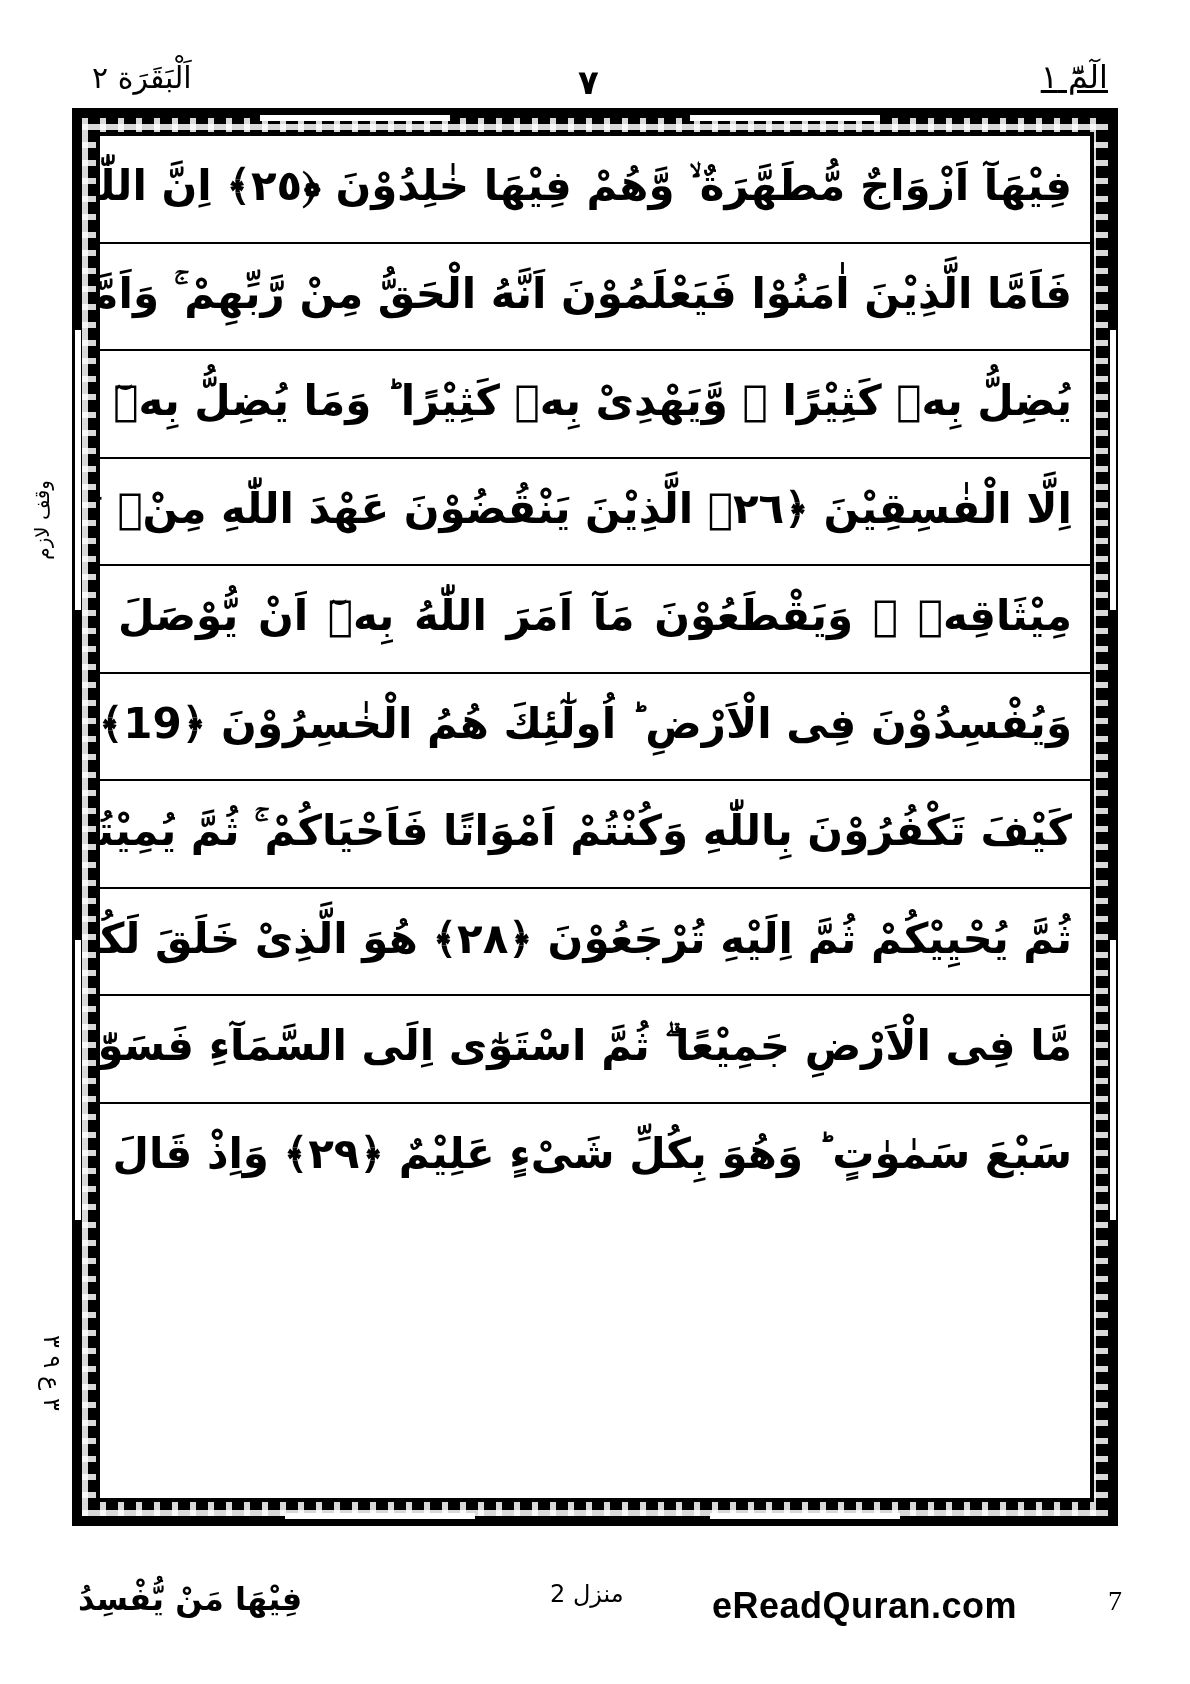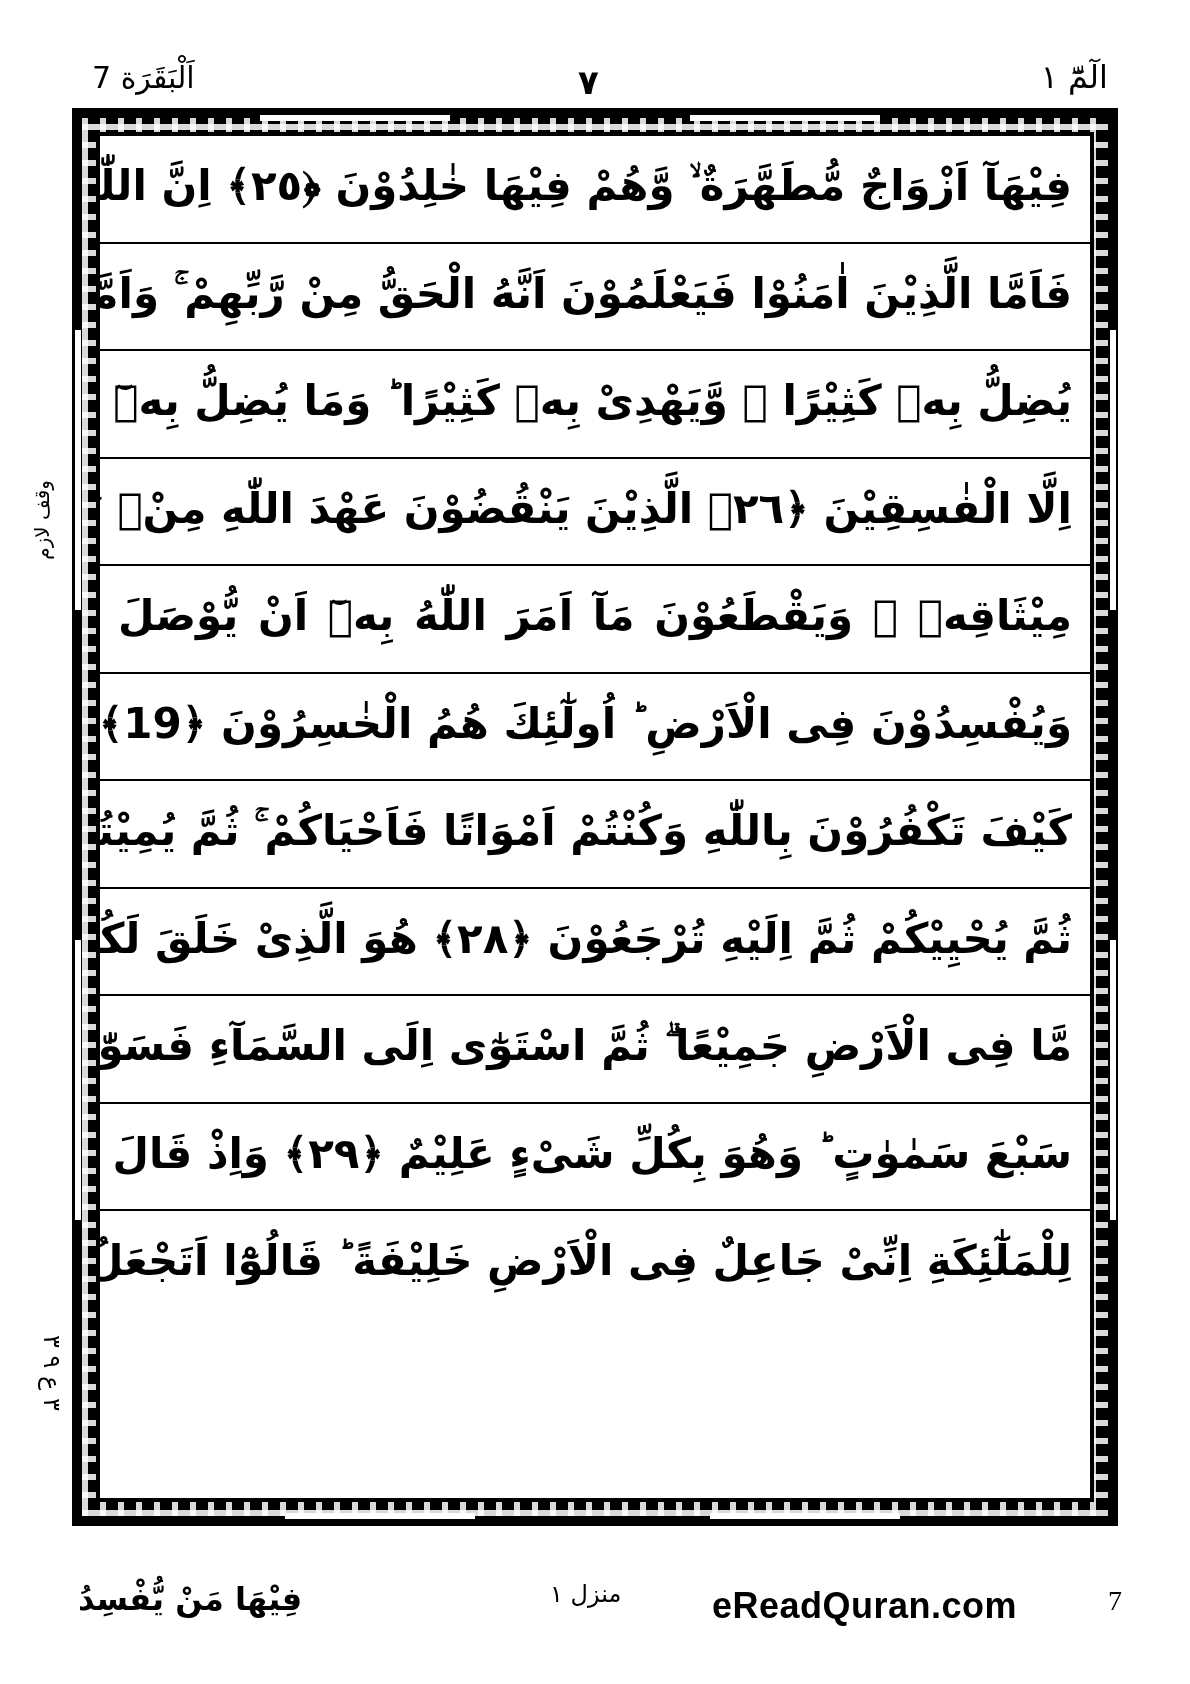--- a/index.html
+++ b/index.html
@@ -1,20 +1,20 @@
 <!DOCTYPE html>
 <html><head>
 <meta charset="utf-8">
 <style>
   html, body { margin: 0; padding: 0; background: #ffffff; }
   body { width: 1190px; height: 1684px; position: relative; overflow: hidden; font-family: "DejaVu Sans", sans-serif; color: #000; }
 
   .hdr-left { position: absolute; left: 92px; top: 60px; font-size: 30px; direction: rtl; }
   .hdr-center { position: absolute; left: 578px; top: 62px; font-size: 34px; font-weight: bold; }
-  .hdr-right { position: absolute; right: 82px; top: 58px; font-size: 32px; direction: rtl; }
+  .hdr-right { position: absolute; right: 82px; top: 58px; font-size: 32px; direction: rtl; text-decoration: underline; }
 
   
   .frame-outer { position: absolute; left: 72px; top: 108px; width: 1046px; height: 1418px; background: #000; }
   .frame-band { position: absolute; left: 82px; top: 118px; width: 1026px; height: 1398px; background: #000;
     background-image:
       repeating-linear-gradient(90deg, rgba(255,255,255,0.85) 0 6px, transparent 6px 18px),
       repeating-linear-gradient(0deg, rgba(255,255,255,0.85) 0 6px, transparent 6px 18px);
   }
   .frame-inner-border { position: absolute; left: 96px; top: 132px; width: 998px; height: 1370px; background: #000; }
   .text-area { position: absolute; left: 100px; top: 136px; width: 990px; height: 1362px; background: #fff; }
@@ -40,21 +40,21 @@
   .side-num { position: absolute; left: 38px; top: 1335px; font-size: 24px; writing-mode: vertical-rl; }
 
   .foot-catch { position: absolute; left: 78px; top: 1580px; font-size: 32px; font-weight: bold; direction: rtl; text-align: right; }
   .foot-manzil { position: absolute; left: 550px; top: 1580px; font-size: 24px; direction: rtl; }
   .foot-site { position: absolute; left: 712px; top: 1585px; font-family: "Liberation Sans", sans-serif; font-weight: bold; font-size: 36px; letter-spacing: 0.5px; }
   .foot-page { position: absolute; left: 1108px; top: 1585px; font-family: "Liberation Serif", serif; font-size: 28px; }
 </style>
 </head>
 <body>
 
-<div class="hdr-left">اَلْبَقَرَة 7</div>
+<div class="hdr-left">اَلْبَقَرَة ٢</div>
 <div class="hdr-center">٧</div>
 <div class="hdr-right">الٓمّٓ ١</div>
 
 <div class="frame-outer"></div>
 <div class="frame-band"></div>
 <div class="bar top1"></div>
 <div class="bar top2"></div>
 <div class="bar bot1"></div>
 <div class="bar bot2"></div>
 <div class="bar l1"></div>
@@ -68,22 +68,21 @@
   <div class="line">فِيْهَآ اَزْوَاجٌ مُّطَهَّرَةٌ ۙ وَّهُمْ فِيْهَا خٰلِدُوْنَ ﴿٢٥﴾ اِنَّ اللّٰهَ</div>
   <div class="line">فَاَمَّا الَّذِيْنَ اٰمَنُوْا فَيَعْلَمُوْنَ اَنَّهُ الْحَقُّ مِنْ رَّبِّهِمْ ۚ وَاَمَّا</div>
   <div class="line">يُضِلُّ بِهٖ كَثِيْرًا ۙ وَّيَهْدِىْ بِهٖ كَثِيْرًا ؕ وَمَا يُضِلُّ بِهٖٓ</div>
   <div class="line">اِلَّا الْفٰسِقِيْنَ ﴿٢٦﴾ الَّذِيْنَ يَنْقُضُوْنَ عَهْدَ اللّٰهِ مِنْۢ بَعْدِ</div>
   <div class="line">مِيْثَاقِهٖ ۠ وَيَقْطَعُوْنَ مَآ اَمَرَ اللّٰهُ بِهٖٓ اَنْ يُّوْصَلَ</div>
   <div class="line">وَيُفْسِدُوْنَ فِى الْاَرْضِ ؕ اُولٰٓئِكَ هُمُ الْخٰسِرُوْنَ ﴿19﴾</div>
   <div class="line">كَيْفَ تَكْفُرُوْنَ بِاللّٰهِ وَكُنْتُمْ اَمْوَاتًا فَاَحْيَاكُمْ ۚ ثُمَّ يُمِيْتُكُمْ</div>
   <div class="line">ثُمَّ يُحْيِيْكُمْ ثُمَّ اِلَيْهِ تُرْجَعُوْنَ ﴿٢٨﴾ هُوَ الَّذِىْ خَلَقَ لَكُمْ</div>
   <div class="line">مَّا فِى الْاَرْضِ جَمِيْعًا ۗ ثُمَّ اسْتَوٰٓى اِلَى السَّمَآءِ فَسَوّٰىهُنَّ</div>
   <div class="line">سَبْعَ سَمٰوٰتٍ ؕ وَهُوَ بِكُلِّ شَىْءٍ عَلِيْمٌ ﴿٢٩﴾ وَاِذْ قَالَ رَبُّكَ</div>
-  <div class="line">لِلْمَلٰٓئِكَةِ اِنِّىْ جَاعِلٌ فِى الْاَرْضِ خَلِيْفَةً ؕ قَالُوْٓا اَتَجْعَلُ</div>
 </div>
 
 <div class="side-waqf">وقف لازم</div>
 <div class="side-num">٣ ع ٩ ٣</div>
 
 <div class="foot-catch">فِيْهَا مَنْ يُّفْسِدُ</div>
-<div class="foot-manzil">منزل ١</div>
+<div class="foot-manzil">منزل 2</div>
 <div class="foot-site">eReadQuran.com</div>
 <div class="foot-page">7</div>
 
 </body></html>

